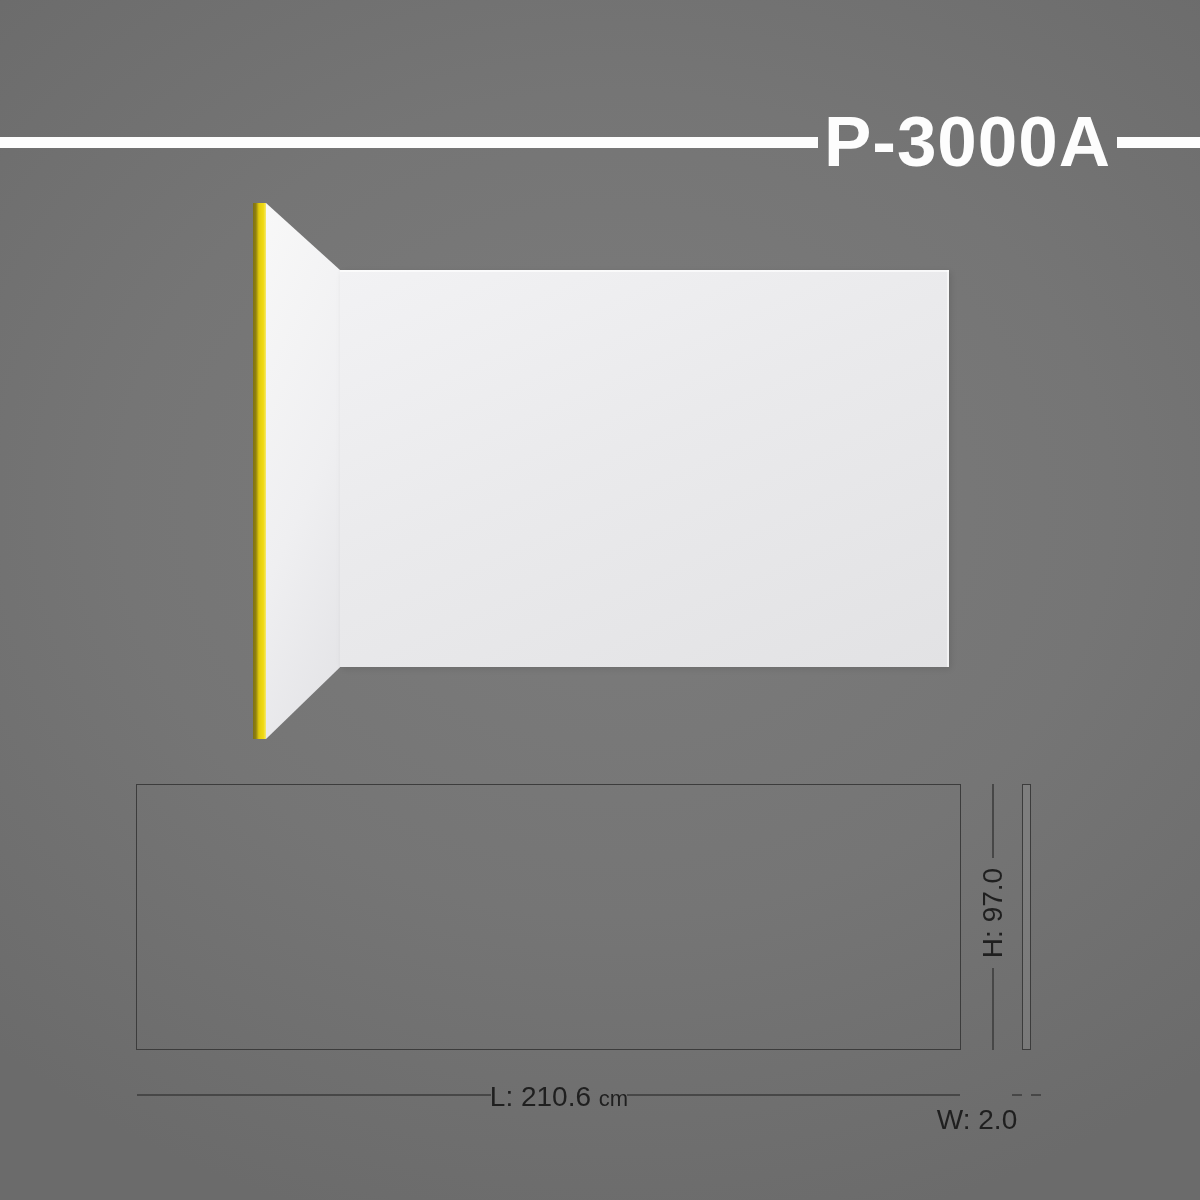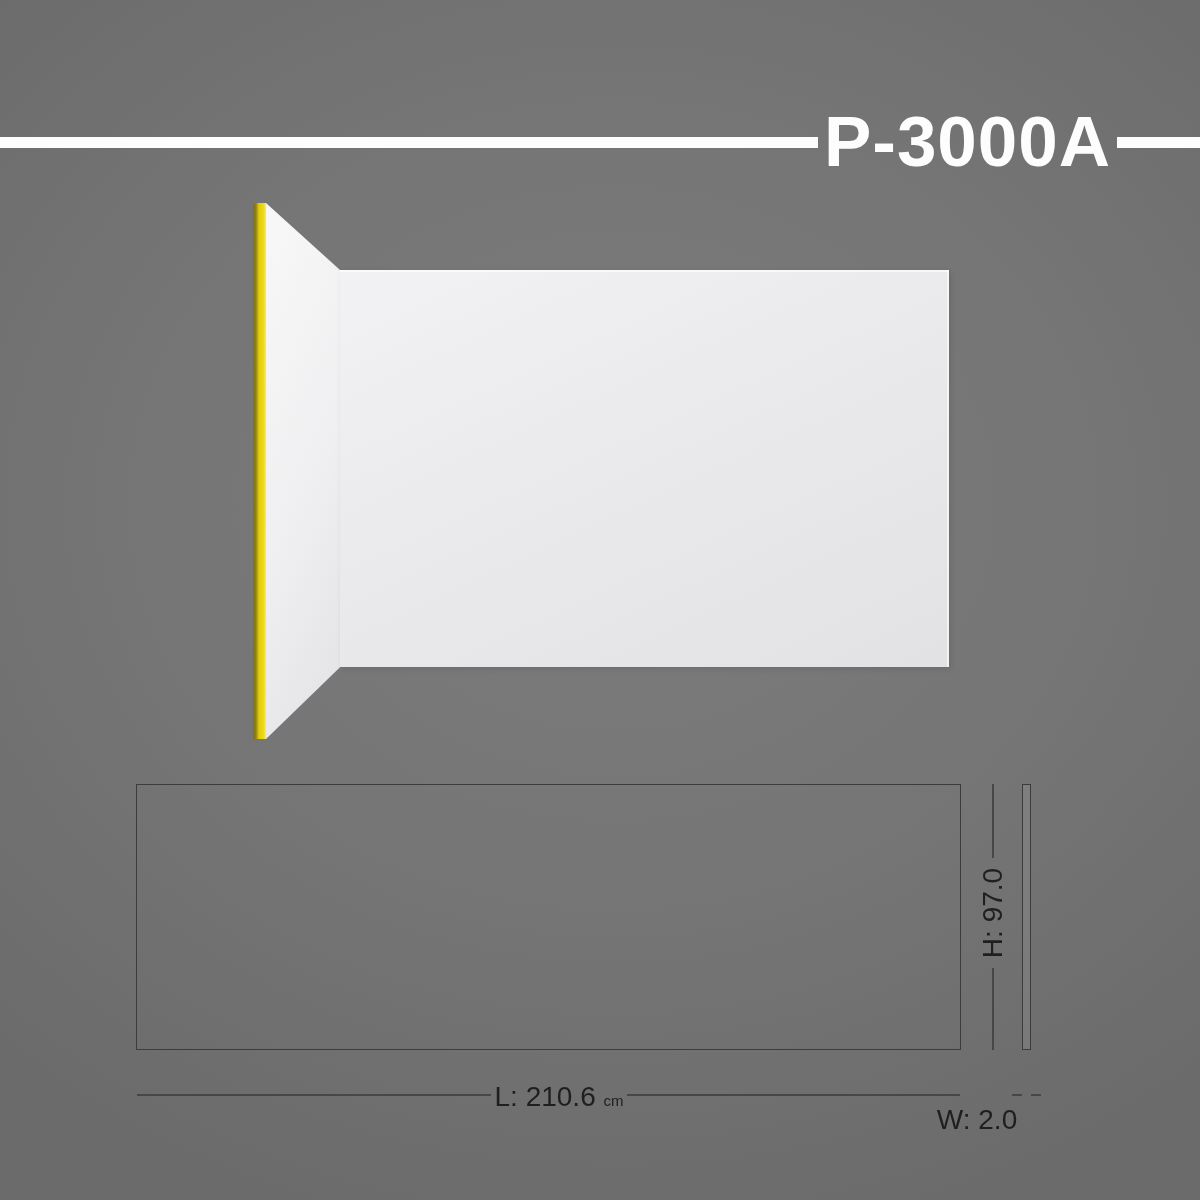--- a/index.html
+++ b/index.html
@@ -54,21 +54,21 @@
   .dim-line.w-dash-right{left:1031px;top:1094px;width:10px;height:2px;}
   .dim-label{
     position:absolute;color:#1f1f1f;font-size:28px;line-height:30px;
     text-align:center;white-space:nowrap;
   }
   .dim-label.height{
     left:933px;top:898px;width:120px;height:30px;
     transform:rotate(-90deg);
   }
   .dim-label.length{left:459px;top:1082px;width:200px;}
-  .dim-label.length .unit{font-size:15px;}
+  .dim-label.length .unit{font-size:22px;}
   .dim-label.width{left:917px;top:1105px;width:120px;}
 </style>
 </head>
 <body>
 
 <div id="canvas">
 
   <div class="title-rule left"></div>
   <div class="page-title">P-3000A</div>
   <div class="title-rule right"></div>

